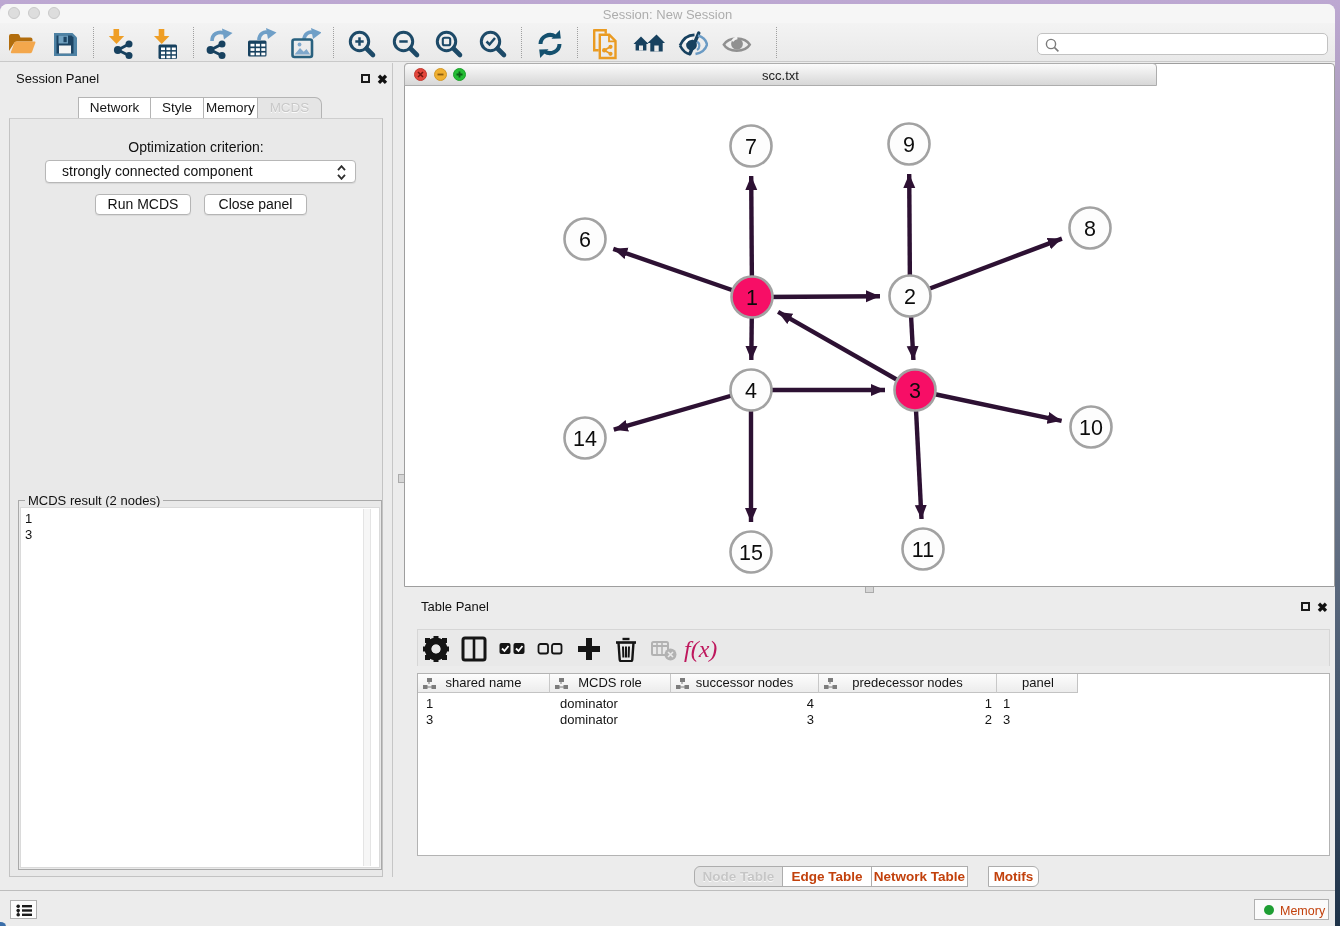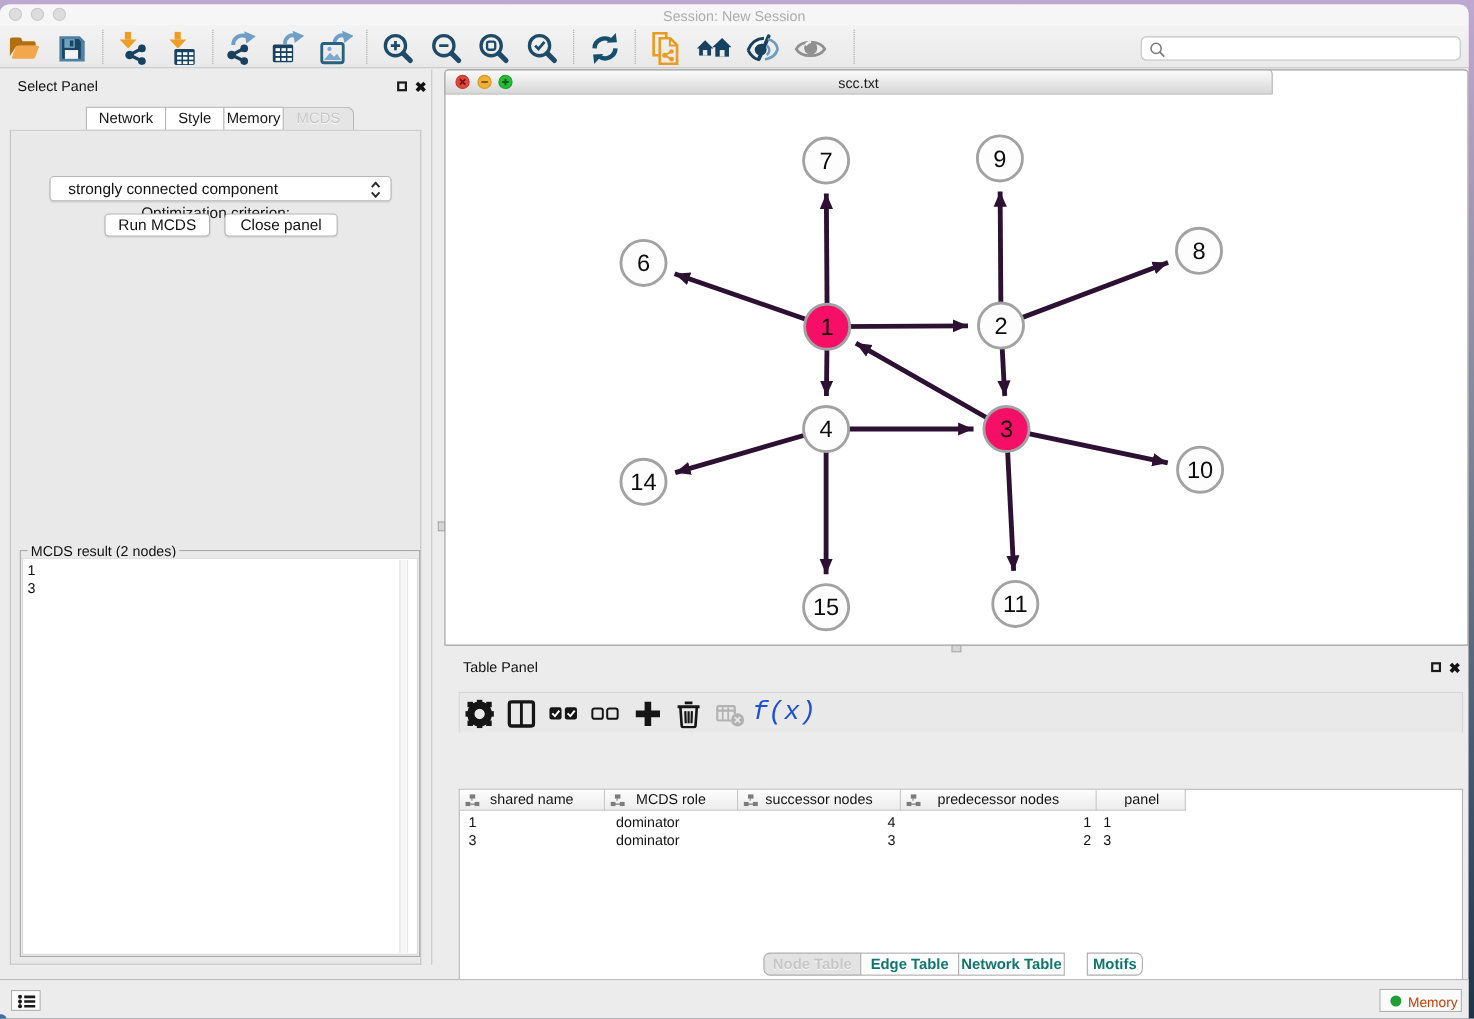--- a/index.html
+++ b/index.html
@@ -14,44 +14,44 @@
 .sep { top:4px; height:31px; width:0; border-left:1px dotted #a0a0a0; }
 .tbi { top:5px; width:32px; height:32px; }
 #searchbox { left:1037px; top:33px; width:291px; height:22px; background:#fff; border:1px solid #c2c2c2; border-radius:5px; }
 #cp { left:0; top:63px; width:393px; height:814px; border-right:1px solid #c6c6c6; background:#ececec; }
 .phead { font-size:13px; color:#111; }
 .flt { width:9px; height:9px; border:2px solid #1a1a1a; background:transparent; }
 .clx { font-size:13px; font-weight:bold; color:#111; line-height:13px; }
 .tab { top:34px; height:22px; background:#fff; border:1px solid #b4b4b4; font-size:13.5px; color:#161616; text-align:center; line-height:20px; }
 #tabmcds { background:#e5e5e5; color:#c8c8c8; text-shadow:0 1px 0 #fafafa; border-bottom:none; height:23px; border-radius:0 7px 0 0; }
 #pane { left:9px; top:55px; width:374px; height:759px; background:#e9e9e9; border:1px solid #c3c3c3; border-top-color:#cecece; }
-#optlab { left:0; top:20px; width:372px; text-align:center; font-size:14px; color:#111;margin-top:46px; }
+#optlab { left:0; top:20px; width:372px; text-align:center; font-size:14px; color:#111; }
 #combo { left:35px; top:41px; width:311px; height:23px; background:#fff; border:1px solid #b7b7b7; border-radius:4px; box-shadow:0 1px 1px rgba(0,0,0,0.08); font-size:14px; color:#111; line-height:21px; }
 .btn { background:#fff; border:1px solid #b5b5b5; border-radius:4px; font-size:14px; color:#111; text-align:center; line-height:19px; box-shadow:0 1px 1px rgba(0,0,0,0.07); }
 #fieldset { left:8px; top:381px; width:364px; height:370px; border:1px solid #a9a9a9; }
 #fswhite { left:1px; top:6px; width:360px; height:361px; background:#fff; border:1px solid #dadada; font-size:13px; color:#111; line-height:16px; }
 #fslegend { left:6px; top:-8px; background:#e9e9e9; padding:0 3px; font-size:13px; color:#111; height:15px; }
 #sbtrack { right:8px; top:1px; width:8px; height:357px; background:#f6f6f6; border-left:1px solid #e4e4e4; border-right:1px solid #e4e4e4; }
 #sphandle { left:398px; top:474px; width:7px; height:9px; background:#d6d6d6; border:1px solid #ababab; }
 #nw { left:404px; top:63px; width:931px; height:524px; background:#fff; border:1px solid #9e9e9e; border-radius:4px 4px 0 0; }
 #nwtb { left:-1px; top:-1px; width:753px; height:23px; background:linear-gradient(#fbfbfb,#d7d7d7); border:1px solid #adadad; border-radius:4px 4px 0 0; }
 .wl { top:4px; width:13px; height:13px; border-radius:50%; }
 .wl svg { position:absolute; left:0; top:0; }
 #nwtitle { top:4px; left:0; width:100%; text-align:center; font-size:13px; color:#1c1c1c; }
 #gwrap { left:0; top:22px; width:929px; height:500px; }
 #tphead { left:421px; top:599px; font-size:13px; color:#111; }
 #tptools { left:417px; top:629px; width:913px; height:37px; background:#e9e9e9; border:1px solid #d6d6d6; border-bottom:none; }
 .ti { top:6px; width:26px; height:26px; }
-#tbl { left:417px; top:673px; width:913px; height:183px; background:#fff; border:1px solid #b3b3b3;margin-top:44px; }
+#tbl { left:417px; top:673px; width:913px; height:183px; background:#fff; border:1px solid #b3b3b3; }
 #thead { left:0; top:0; width:660px; height:19px; background:linear-gradient(#fdfdfd,#ececec); border-bottom:1px solid #c3c3c3; border-right:1px solid #c3c3c3; }
 .thc { top:0; height:19px; border-right:1px solid #c8c8c8; font-size:13px; color:#141414; text-align:center; line-height:18px; }
 .thc:last-child { border-right:none; }
 .treeic { top:4px; }
 .cell { font-size:13px; color:#141414; line-height:16px; }
-.btab { top:866px; height:21px; background:#fff; border:1px solid #adadad; font-size:13.5px; font-weight:bold; color:#0f766e; text-align:center; line-height:19px; }
+.btab { top:866px; height:21px; background:#fff; border:1px solid #adadad; font-size:13.5px; font-weight:bold; color:#c2410c; text-align:center; line-height:19px; }
 #status { left:0; top:890px; width:1335px; height:36px; background:#ececec; border-top:1px solid #bdbdbd; }
 #lstbtn { left:10px; top:9px; width:27px; height:19px; background:#fcfcfc; border:1px solid #b0b0b0; }
 #membtn { left:1254px; top:8px; width:75px; height:21px; background:#fbfbfb; border:1px solid #b0b0b0; font-size:13px; color:#c2410c; }
 svg { display:block; position:absolute; }
 </style></head>
 <body>
 <div id="win"></div>
 <div id="titlebar">
  <div class="tl" style="left:8px"></div>
     <div class="tl" style="left:28px"></div>
@@ -224,21 +224,21 @@
       <path d="M12.4,13.2 a6,6 0 0 1 5,-3.2" fill="none" stroke="#f3f3f3" stroke-width="2.3"></path>
     </svg>
 </div>
 <div id="searchbox">
     <svg style="left:7px;top:4px" width="15" height="15" viewBox="0 0 15 15">
       <circle cx="6" cy="6" r="4.6" fill="none" stroke="#7b7b7b" stroke-width="1.4"></circle>
       <line x1="9.4" y1="9.4" x2="13.4" y2="13.4" stroke="#7b7b7b" stroke-width="1.6"></line>
     </svg>
   </div>
 <div id="cp">
- <div class="phead" style="left:16px;top:8px">Select Panel</div>
+ <div class="phead" style="left:16px;top:8px">Session Panel</div>
  <div class="flt" style="left:361px;top:11px"></div>
  <div class="clx" style="left:377px;top:10px">✖</div>
  <div class="tab" style="left:78px;width:73px">Network</div>
  <div class="tab" style="left:150px;width:54px">Style</div>
  <div class="tab" style="left:203px;width:55px">Memory</div>
  <div class="tab" id="tabmcds" style="left:257px;width:65px">MCDS</div>
  <div id="pane">
   <div id="optlab">Optimization criterion:</div>
   <div id="combo">
         <span style="position:absolute;left:16px">strongly connected component</span>
@@ -377,21 +377,21 @@
       <line x1="16" y1="10.5" x2="15.6" y2="21.5" stroke="#151515" stroke-width="2"></line>
     </svg>
  <svg class="ti" style="left:233px" viewBox="0 0 26 26">
       <rect x="1" y="6" width="16" height="13" rx="1.5" fill="none" stroke="#b2b2b2" stroke-width="2"></rect>
       <line x1="1" y1="10" x2="17" y2="10" stroke="#b2b2b2" stroke-width="2"></line>
       <line x1="6" y1="7" x2="6" y2="19" stroke="#b2b2b2" stroke-width="1.6"></line>
       <line x1="11" y1="7" x2="11" y2="19" stroke="#b2b2b2" stroke-width="1.6"></line>
       <circle cx="19.5" cy="18.5" r="6" fill="#b2b2b2"></circle>
       <path d="M17,16 l5,5 M22,16 l-5,5" stroke="#e9e9e9" stroke-width="1.6"></path>
     </svg>
- <div class="ti" style="left:266px;width:40px;font-family:Liberation Mono, monospace;font-style:italic;font-size:24px;color:#1d4ed8;line-height:26px">f(x)</div>
+ <div class="ti" style="left:266px;width:40px;font-family:Liberation Serif, serif;font-style:italic;font-size:24px;color:#be185d;line-height:26px">f(x)</div>
 </div>
 <div id="tbl">
  <div id="thead">
   <div class="thc" style="left:0;width:132px"><svg class="treeic" style="left:5px" width="13" height="11" viewBox="0 0 13 11">
           <g fill="#7c7c7c">
             <rect x="4" y="0" width="5" height="4"></rect>
             <rect x="0" y="7" width="4.5" height="4"></rect>
             <rect x="8.5" y="7" width="4.5" height="4"></rect>
             <path d="M6,4 v2 M2,9 h9 M2,7 v2 M11,7 v2" stroke="#7c7c7c" stroke-width="1" fill="none"></path>
           </g>

